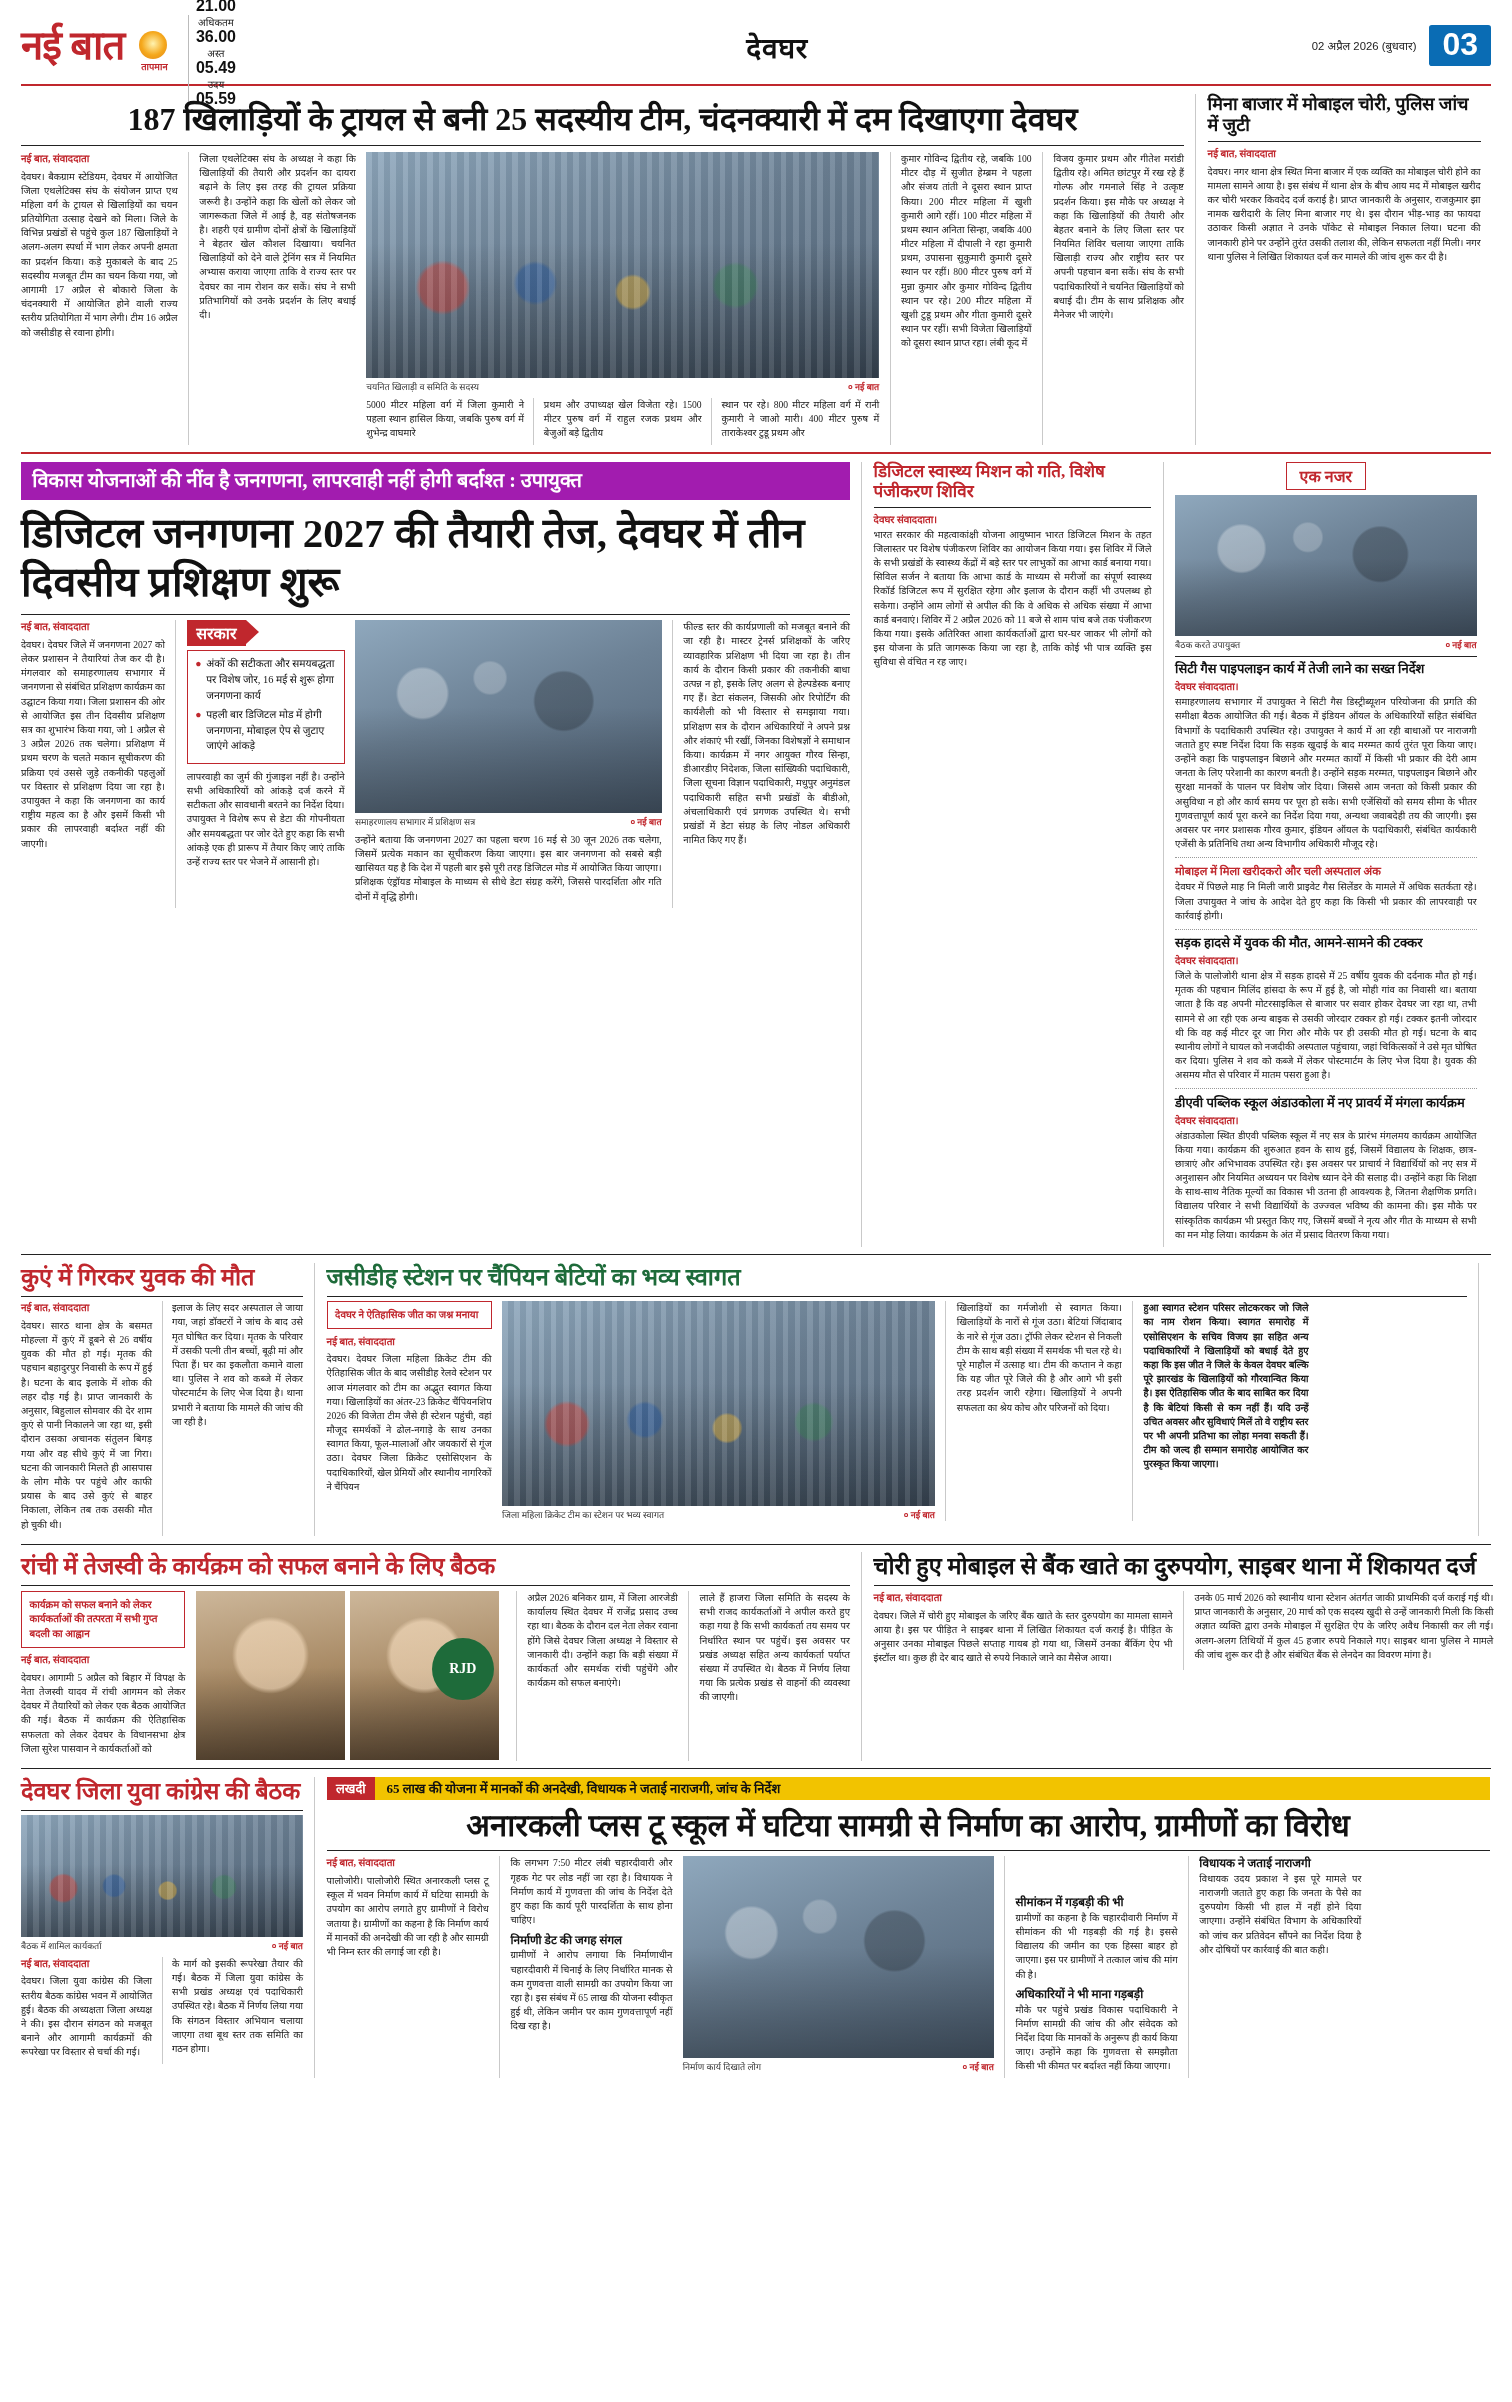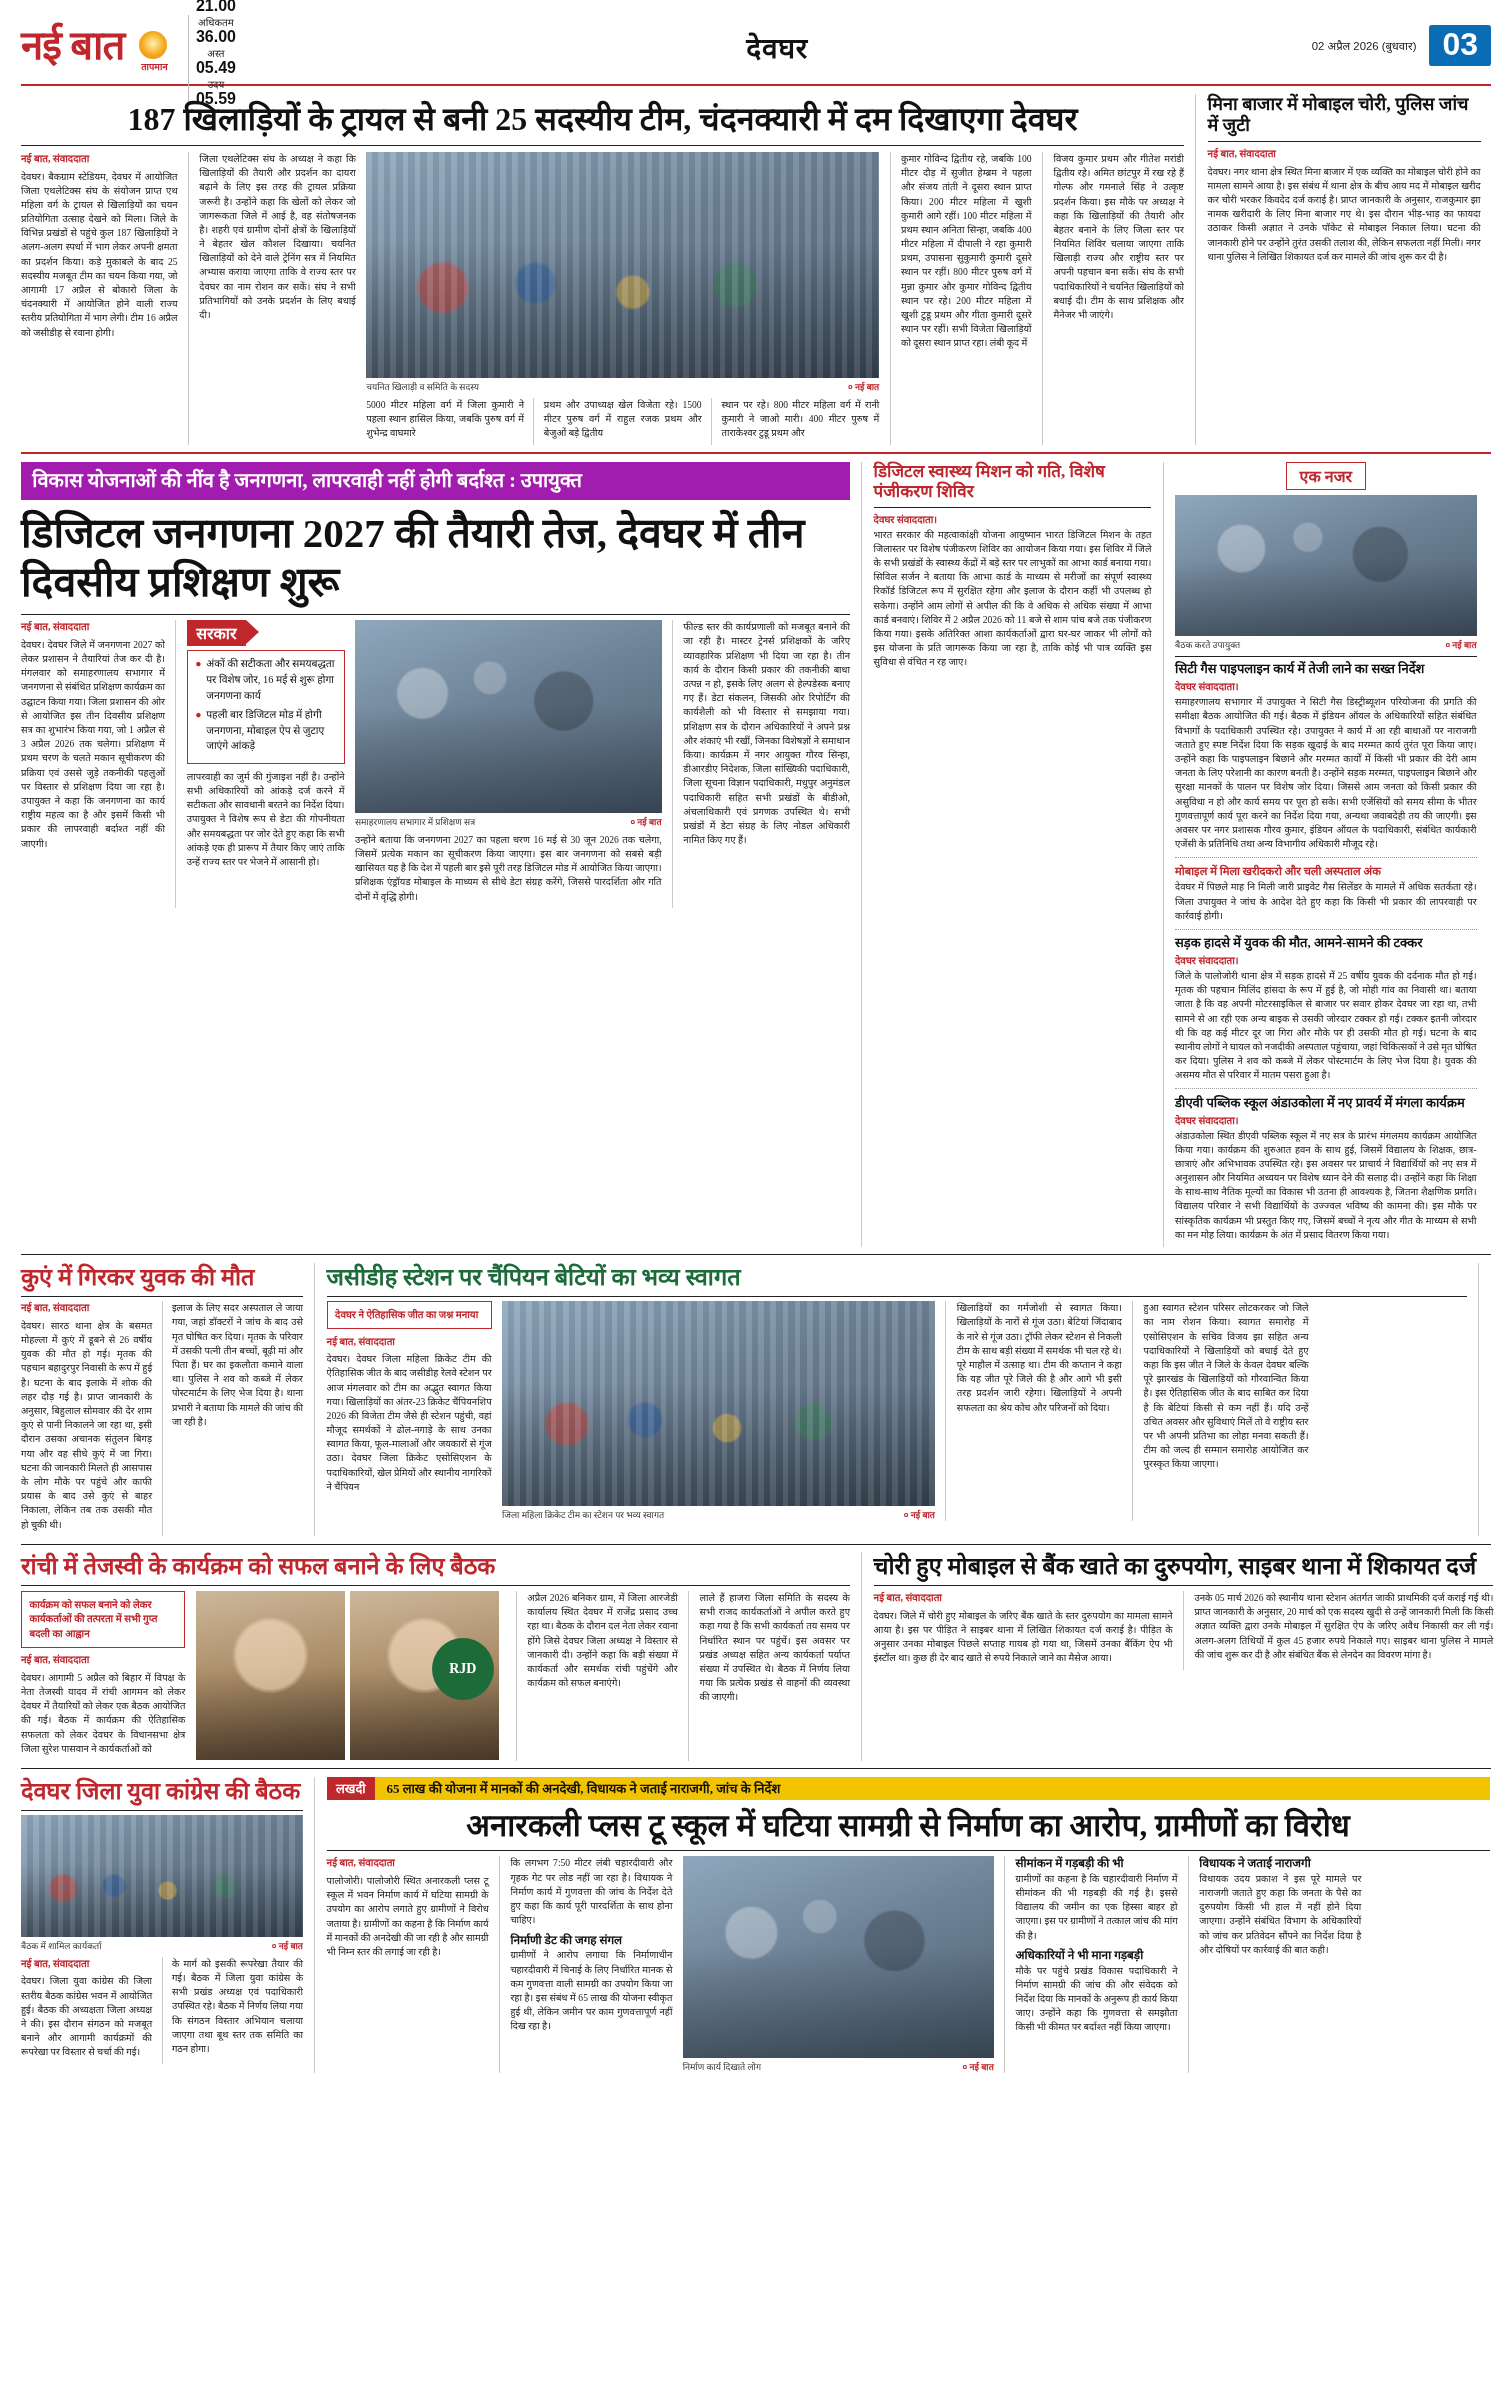--- a/index.html
+++ b/index.html
@@ -447,21 +447,21 @@
           <div class="cap">
             <span>जिला महिला क्रिकेट टीम का स्टेशन पर भव्य स्वागत</span>
             <span class="credit">० नई बात</span>
           </div>
         </div>
         <div class="vline"></div>
         <div class="body-col" style="width:165px;">
           <p>खिलाड़ियों का गर्मजोशी से स्वागत किया। खिलाड़ियों के नारों से गूंज उठा। बेटियां जिंदाबाद के नारे से गूंज उठा। ट्रॉफी लेकर स्टेशन से निकली टीम के साथ बड़ी संख्या में समर्थक भी चल रहे थे। पूरे माहौल में उत्साह था। टीम की कप्तान ने कहा कि यह जीत पूरे जिले की है और आगे भी इसी तरह प्रदर्शन जारी रहेगा। खिलाड़ियों ने अपनी सफलता का श्रेय कोच और परिजनों को दिया।</p>
         </div>
         <div class="vline"></div>
-        <div class="body-col" style="width:165px;">
+        <div class="body-col" style="width:165px;font-weight:bold;">
           <p>हुआ स्वागत स्टेशन परिसर लोटकरकर जो जिले का नाम रोशन किया। स्वागत समारोह में एसोसिएशन के सचिव विजय झा सहित अन्य पदाधिकारियों ने खिलाड़ियों को बधाई देते हुए कहा कि इस जीत ने जिले के केवल देवघर बल्कि पूरे झारखंड के खिलाड़ियों को गौरवान्वित किया है। इस ऐतिहासिक जीत के बाद साबित कर दिया है कि बेटियां किसी से कम नहीं हैं। यदि उन्हें उचित अवसर और सुविधाएं मिलें तो वे राष्ट्रीय स्तर पर भी अपनी प्रतिभा का लोहा मनवा सकती हैं। टीम को जल्द ही सम्मान समारोह आयोजित कर पुरस्कृत किया जाएगा।</p>
         </div>
       </div>
     </div>
 
     <div class="vline"></div>
     <div style="width:0.9px;"></div>
   </div>
 
   <div style="border-top:0.9px solid #222;margin:7.5px 0;"></div>
@@ -558,21 +558,21 @@
           <p>ग्रामीणों ने आरोप लगाया कि निर्माणाधीन चहारदीवारी में चिनाई के लिए निर्धारित मानक से कम गुणवत्ता वाली सामग्री का उपयोग किया जा रहा है। इस संबंध में 65 लाख की योजना स्वीकृत हुई थी, लेकिन जमीन पर काम गुणवत्तापूर्ण नहीं दिख रहा है।</p>
         </div>
         <div style="width:311px;">
           <div class="photo" style="height:202px;"></div>
           <div class="cap">
             <span>निर्माण कार्य दिखाते लोग</span>
             <span class="credit">० नई बात</span>
           </div>
         </div>
         <div class="vline"></div>
-        <div class="body-col" style="width:162px;">
+        <div class="body-col" style="width:162px;margin-top:39px;">
           <div class="sub-ital">सीमांकन में गड़बड़ी की भी</div>
           <p>ग्रामीणों का कहना है कि चहारदीवारी निर्माण में सीमांकन की भी गड़बड़ी की गई है। इससे विद्यालय की जमीन का एक हिस्सा बाहर हो जाएगा। इस पर ग्रामीणों ने तत्काल जांच की मांग की है।</p>
           <div class="sub-ital" style="margin-top:5.6px;">अधिकारियों ने भी माना गड़बड़ी</div>
           <p>मौके पर पहुंचे प्रखंड विकास पदाधिकारी ने निर्माण सामग्री की जांच की और संवेदक को निर्देश दिया कि मानकों के अनुरूप ही कार्य किया जाए। उन्होंने कहा कि गुणवत्ता से समझौता किसी भी कीमत पर बर्दाश्त नहीं किया जाएगा।</p>
         </div>
         <div class="vline"></div>
         <div class="body-col" style="width:162px;">
           <div class="sub-ital">विधायक ने जताई नाराजगी</div>
           <p>विधायक उदय प्रकाश ने इस पूरे मामले पर नाराजगी जताते हुए कहा कि जनता के पैसे का दुरुपयोग किसी भी हाल में नहीं होने दिया जाएगा। उन्होंने संबंधित विभाग के अधिकारियों को जांच कर प्रतिवेदन सौंपने का निर्देश दिया है और दोषियों पर कार्रवाई की बात कही।</p>
         </div>

